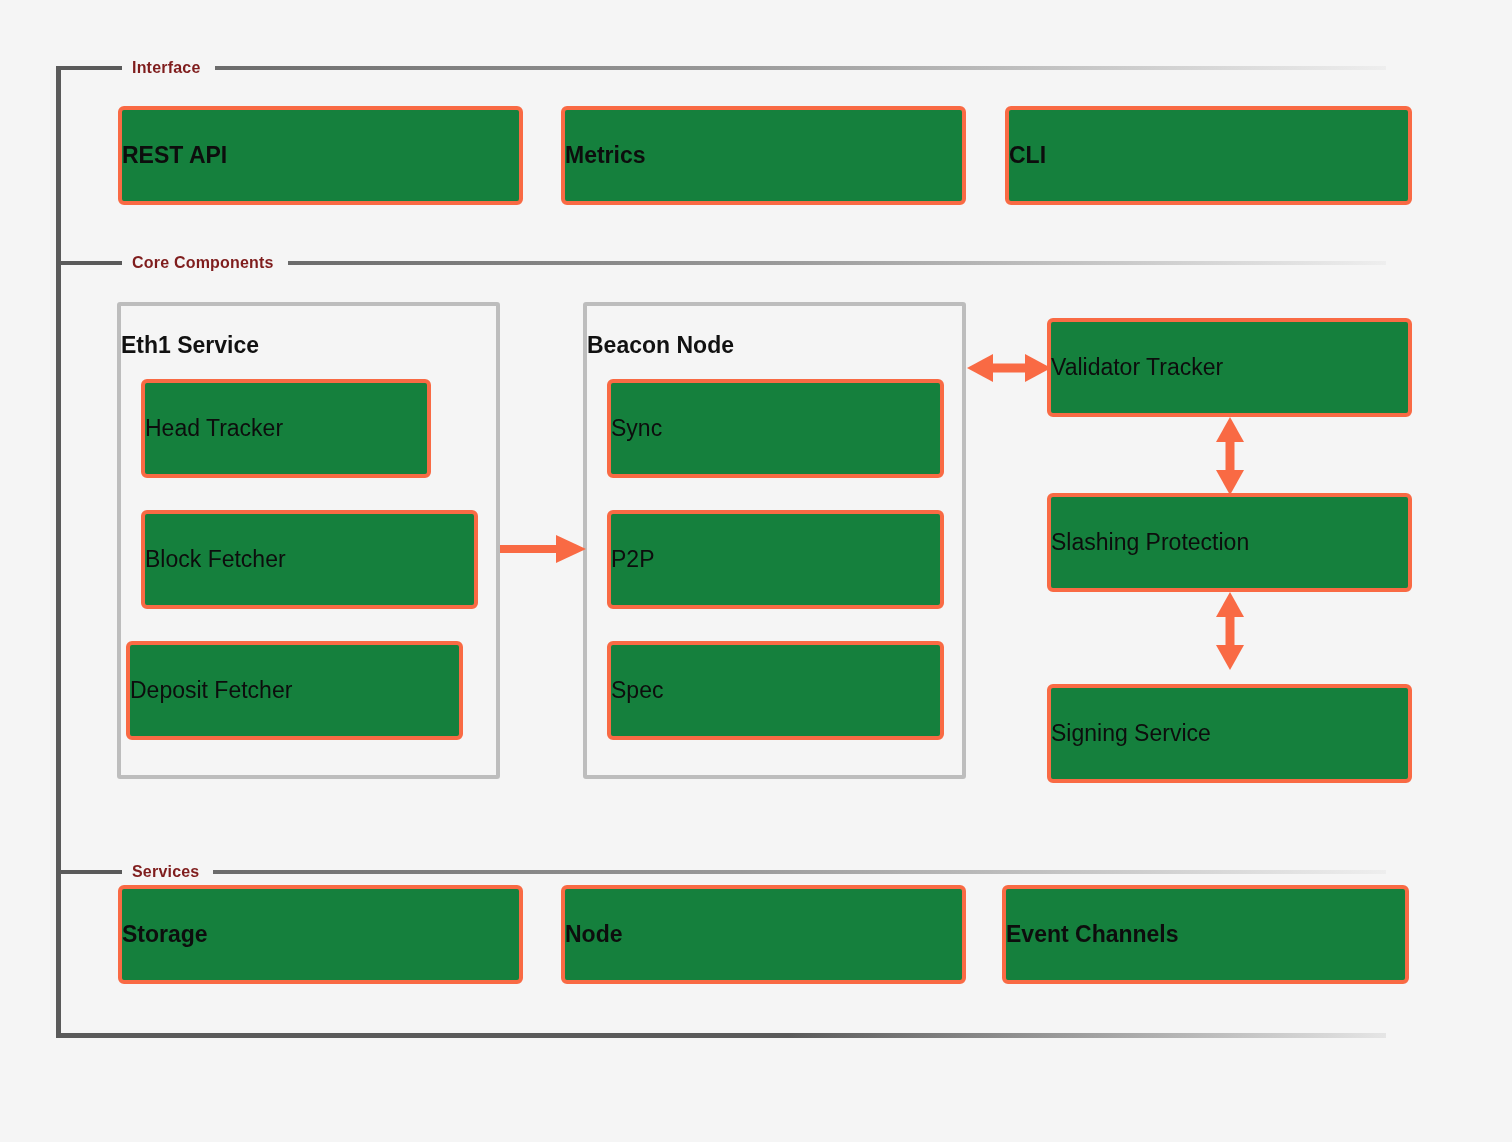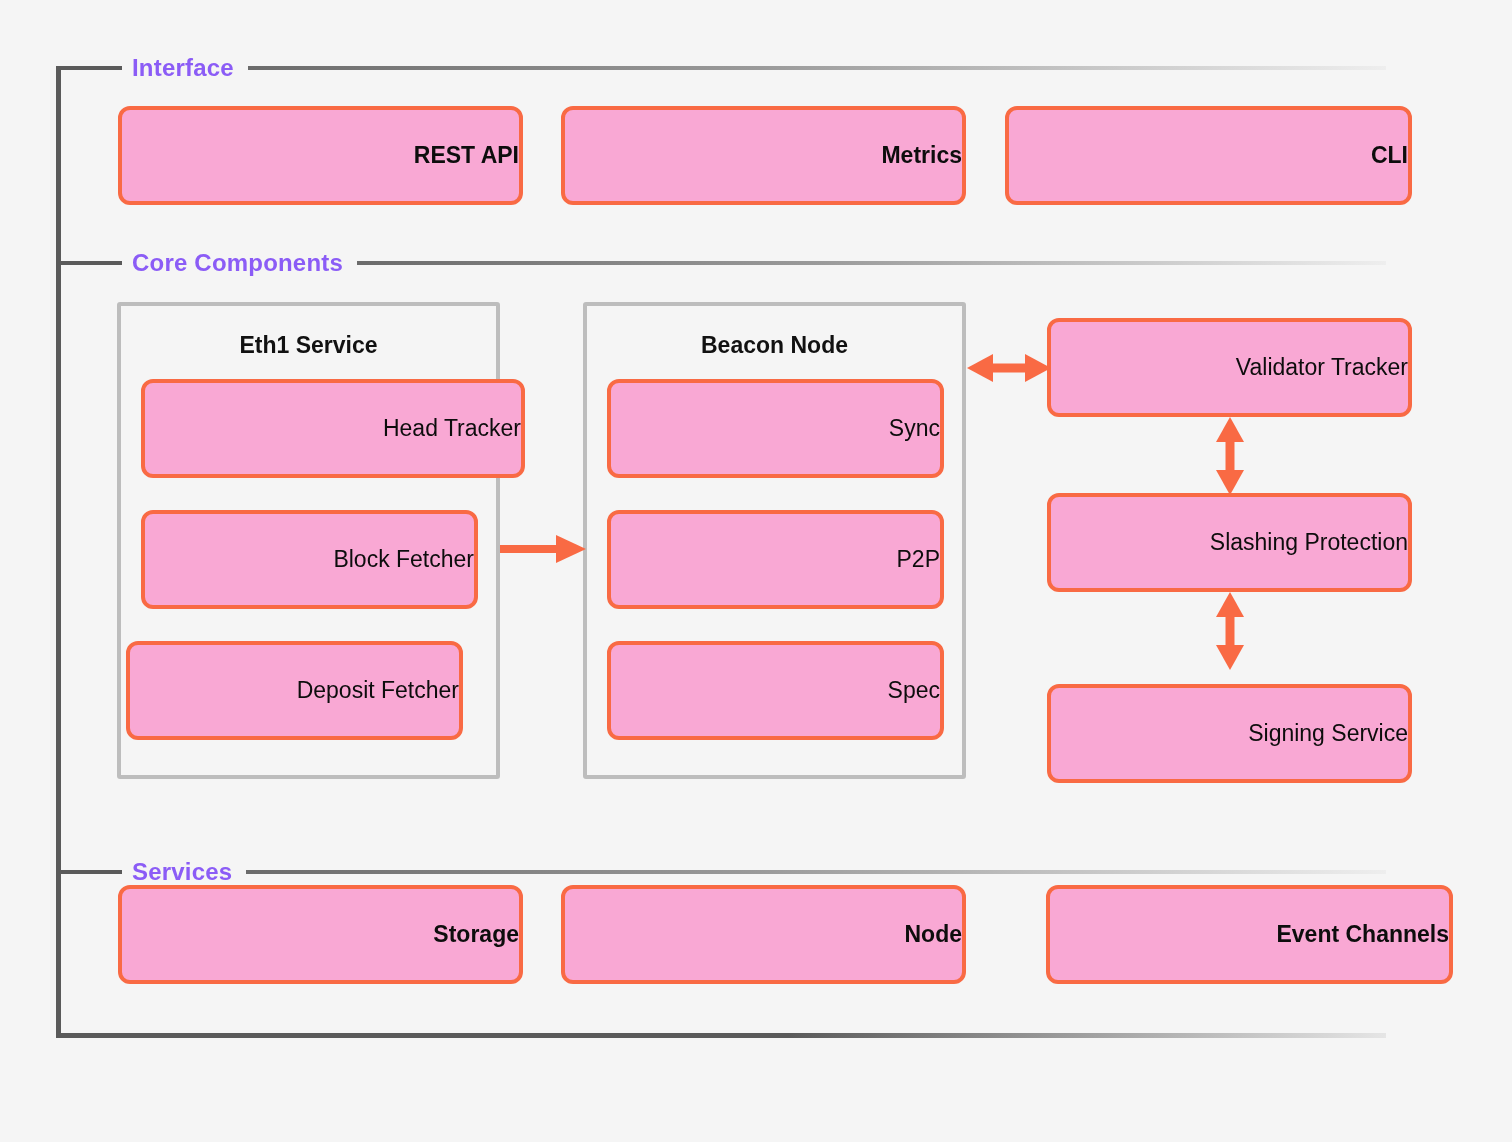--- a/index.html
+++ b/index.html
@@ -50,45 +50,45 @@
     display: flex;
     align-items: center;
   }
   .head-stub {
     width: 66px;
     height: 4px;
     background: #5a5a5a;
     flex: 0 0 auto;
   }
   .head-label {
-    font-size: 24px;
+    font-size: 16px;
     font-weight: bold;
     letter-spacing: 0.2px;
-    color: #8b5cf6;
+    color: #7f1d1d;
     padding: 0 14px 0 10px;
     white-space: nowrap;
     flex: 0 0 auto;
     line-height: 1;
   }
   .head-rule {
     flex: 1 1 auto;
     height: 4px;
     background: linear-gradient(to right, #6b6b6b 0%, #9a9a9a 45%, rgba(154,154,154,0.08) 100%);
   }
 
   
   .obox {
     position: absolute;
     box-sizing: border-box;
-    background: #f9a8d4;
+    background: #15803d;
     border: 4px solid #f96a44;
-    border-radius: 12px;
+    border-radius: 6px;
     display: flex;
     align-items: center;
-    justify-content: flex-end;
+    justify-content: flex-start;
     text-align: center;
   }
   .obox-label {
     font-size: 23px;
     line-height: 1.15;
     color: #0d0d0d;
   }
   .obox.strong .obox-label { font-weight: bold; }
 
   
@@ -97,21 +97,21 @@
     box-sizing: border-box;
     background: #f5f5f5;
     border: 4px solid #bdbdbd;
     border-radius: 3px;
   }
   .gbox-title {
     position: absolute;
     left: 0;
     right: 0;
     top: 28px;
-    text-align: center;
+    text-align: left;
     font-size: 23px;
     font-weight: bold;
     color: #111111;
     line-height: 1;
   }
 
   
   .arrow {
     position: absolute;
   }
@@ -142,21 +142,21 @@
 
   <div class="section-head" style="top:248px;">
     <div class="head-stub"></div>
     <div class="head-label">Core Components</div>
     <div class="head-rule"></div>
   </div>
 
   <div class="gbox" style="left:117px; top:302px; width:383px; height:477px;">
     <div class="gbox-title">Eth1 Service</div>
   </div>
-  <div class="obox" style="left:141px; top:379px; width:384px; height:99px;">
+  <div class="obox" style="left:141px; top:379px; width:290px; height:99px;">
     <span class="obox-label">Head Tracker</span>
   </div>
   <div class="obox" style="left:141px; top:510px; width:337px; height:99px;">
     <span class="obox-label">Block Fetcher</span>
   </div>
   <div class="obox" style="left:126px; top:641px; width:337px; height:99px;">
     <span class="obox-label">Deposit Fetcher</span>
   </div>
 
   <div class="gbox" style="left:583px; top:302px; width:383px; height:477px;">
@@ -210,17 +210,17 @@
     <div class="head-label">Services</div>
     <div class="head-rule"></div>
   </div>
 
   <div class="obox strong" style="left:118px; top:885px; width:405px; height:99px;">
     <span class="obox-label">Storage</span>
   </div>
   <div class="obox strong" style="left:561px; top:885px; width:405px; height:99px;">
     <span class="obox-label">Node</span>
   </div>
-  <div class="obox strong" style="left:1046px; top:885px; width:407px; height:99px;">
+  <div class="obox strong" style="left:1002px; top:885px; width:407px; height:99px;">
     <span class="obox-label">Event Channels</span>
   </div>
 
 </div>
 
 </body></html>

